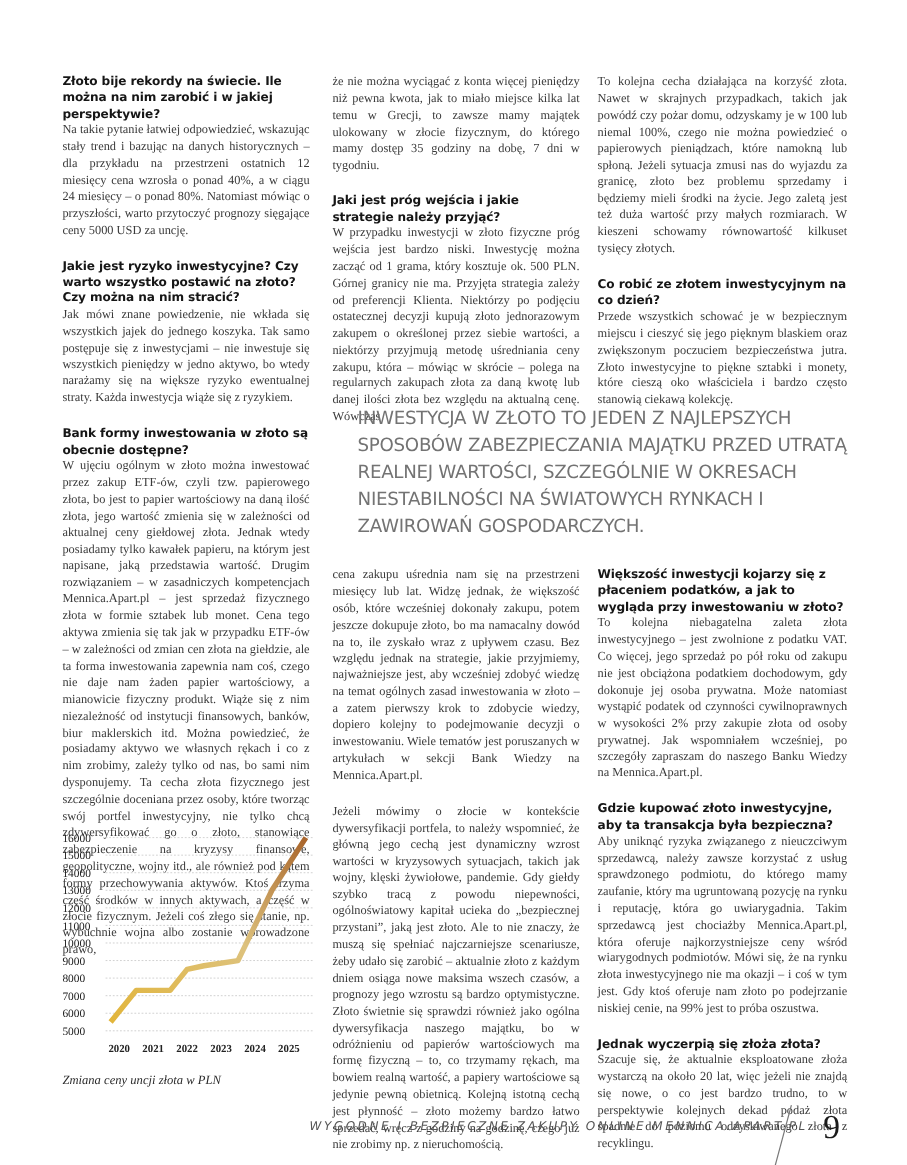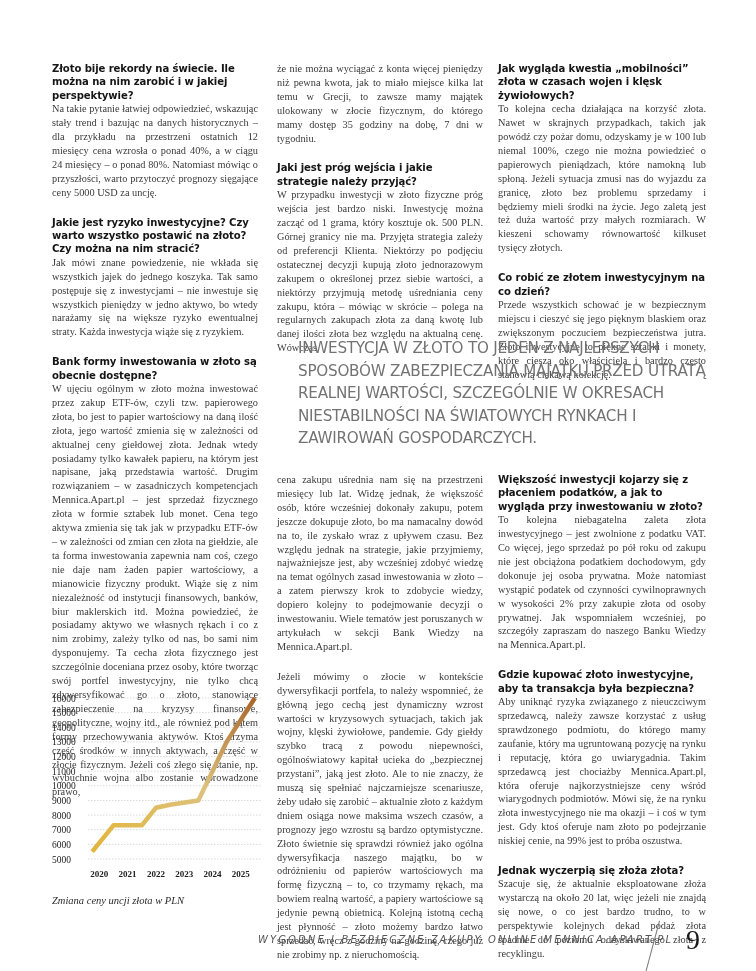--- a/index.html
+++ b/index.html
@@ -28,21 +28,20 @@
   <p class="p last">W ujęciu ogólnym w złoto można inwestować przez zakup ETF-ów, czyli tzw. papierowego złota, bo jest to papier wartościowy na daną ilość złota, jego wartość zmienia się w zależności od aktualnej ceny giełdowej złota. Jednak wtedy posiadamy tylko kawałek papieru, na którym jest napisane, jaką przedstawia wartość. Drugim rozwiązaniem – w zasadniczych kompetencjach Mennica.Apart.pl – jest sprzedaż fizycznego złota w formie sztabek lub monet. Cena tego aktywa zmienia się tak jak w przypadku ETF-ów – w zależności od zmian cen złota na giełdzie, ale ta forma inwestowania zapewnia nam coś, czego nie daje nam żaden papier wartościowy, a mianowicie fizyczny produkt. Wiąże się z nim niezależność od instytucji finansowych, banków, biur maklerskich itd. Można powiedzieć, że posiadamy aktywo we własnych rękach i co z nim zrobimy, zależy tylko od nas, bo sami nim dysponujemy. Ta cecha złota fizycznego jest szczególnie doceniana przez osoby, które tworząc swój portfel inwestycyjny, nie tylko chcą zdywersyfikować go o złoto, stanowiące zabezpieczenie na kryzysy finansowe, geopolityczne, wojny itd., ale również pod kątem formy przechowywania aktywów. Ktoś trzyma część środków w innych aktywach, a część w złocie fizycznym. Jeżeli coś złego się stanie, np. wybuchnie wojna albo zostanie wprowadzone prawo,</p>
 </div>
 
 <div class="col" style="left:277px; top:62px; width:206px;">
   <p class="p">że nie można wyciągać z konta więcej pieniędzy niż pewna kwota, jak to miało miejsce kilka lat temu w Grecji, to zawsze mamy majątek ulokowany w złocie fizycznym, do którego mamy dostęp 35 godziny na dobę, 7 dni w tygodniu.</p>
   <h3 class="h">Jaki jest próg wejścia i jakie strategie należy przyjąć?</h3>
   <p class="p last">W przypadku inwestycji w złoto fizyczne próg wejścia jest bardzo niski. Inwestycję można zacząć od 1 grama, który kosztuje ok. 500 PLN. Górnej granicy nie ma. Przyjęta strategia zależy od preferencji Klienta. Niektórzy po podjęciu ostatecznej decyzji kupują złoto jednorazowym zakupem o określonej przez siebie wartości, a niektórzy przyjmują metodę uśredniania ceny zakupu, która – mówiąc w skrócie – polega na regularnych zakupach złota za daną kwotę lub danej ilości złota bez względu na aktualną cenę. Wówczas</p>
 </div>
 
 <div class="col" style="left:498px; top:62px; width:208px;">
-  <h3 class="h">Jak wygląda kwestia „mobilności” złota w czasach wojen i klęsk żywiołowych?</h3>
   <p class="p">To kolejna cecha działająca na korzyść złota. Nawet w skrajnych przypadkach, takich jak powódź czy pożar domu, odzyskamy je w 100 lub niemal 100%, czego nie można powiedzieć o papierowych pieniądzach, które namokną lub spłoną. Jeżeli sytuacja zmusi nas do wyjazdu za granicę, złoto bez problemu sprzedamy i będziemy mieli środki na życie. Jego zaletą jest też duża wartość przy małych rozmiarach. W kieszeni schowamy równowartość kilkuset tysięcy złotych.</p>
   <h3 class="h">Co robić ze złotem inwestycyjnym na co dzień?</h3>
   <p class="p last">Przede wszystkich schować je w bezpiecznym miejscu i cieszyć się jego pięknym blaskiem oraz zwiększonym poczuciem bezpieczeństwa jutra. Złoto inwestycyjne to piękne sztabki i monety, które cieszą oko właściciela i bardzo często stanowią ciekawą kolekcję.</p>
 </div>
 
 <div class="quote">INWESTYCJA W ZŁOTO TO JEDEN Z NAJLEPSZYCH SPOSOBÓW ZABEZPIECZANIA MAJĄTKU PRZED UTRATĄ REALNEJ WARTOŚCI, SZCZEGÓLNIE W OKRESACH NIESTABILNOŚCI NA ŚWIATOWYCH RYNKACH I ZAWIROWAŃ GOSPODARCZYCH.</div>
 
 <div class="col" style="left:277px; top:473px; width:206px;">
   <p class="p">cena zakupu uśrednia nam się na przestrzeni miesięcy lub lat. Widzę jednak, że większość osób, które wcześniej dokonały zakupu, potem jeszcze dokupuje złoto, bo ma namacalny dowód na to, ile zyskało wraz z upływem czasu. Bez względu jednak na strategie, jakie przyjmiemy, najważniejsze jest, aby wcześniej zdobyć wiedzę na temat ogólnych zasad inwestowania w złoto – a zatem pierwszy krok to zdobycie wiedzy, dopiero kolejny to podejmowanie decyzji o inwestowaniu. Wiele tematów jest poruszanych w artykułach w sekcji Bank Wiedzy na Mennica.Apart.pl.</p>
   <p class="p last">Jeżeli mówimy o złocie w kontekście dywersyfikacji portfela, to należy wspomnieć, że główną jego cechą jest dynamiczny wzrost wartości w kryzysowych sytuacjach, takich jak wojny, klęski żywiołowe, pandemie. Gdy giełdy szybko tracą z powodu niepewności, ogólnoświatowy kapitał ucieka do „bezpiecznej przystani”, jaką jest złoto. Ale to nie znaczy, że muszą się spełniać najczarniejsze scenariusze, żeby udało się zarobić – aktualnie złoto z każdym dniem osiąga nowe maksima wszech czasów, a prognozy jego wzrostu są bardzo optymistyczne. Złoto świetnie się sprawdzi również jako ogólna dywersyfikacja naszego majątku, bo w odróżnieniu od papierów wartościowych ma formę fizyczną – to, co trzymamy rękach, ma bowiem realną wartość, a papiery wartościowe są jedynie pewną obietnicą. Kolejną istotną cechą jest płynność – złoto możemy bardzo łatwo sprzedać, wręcz z godziny na godzinę, czego już nie zrobimy np. z nieruchomością.</p>

